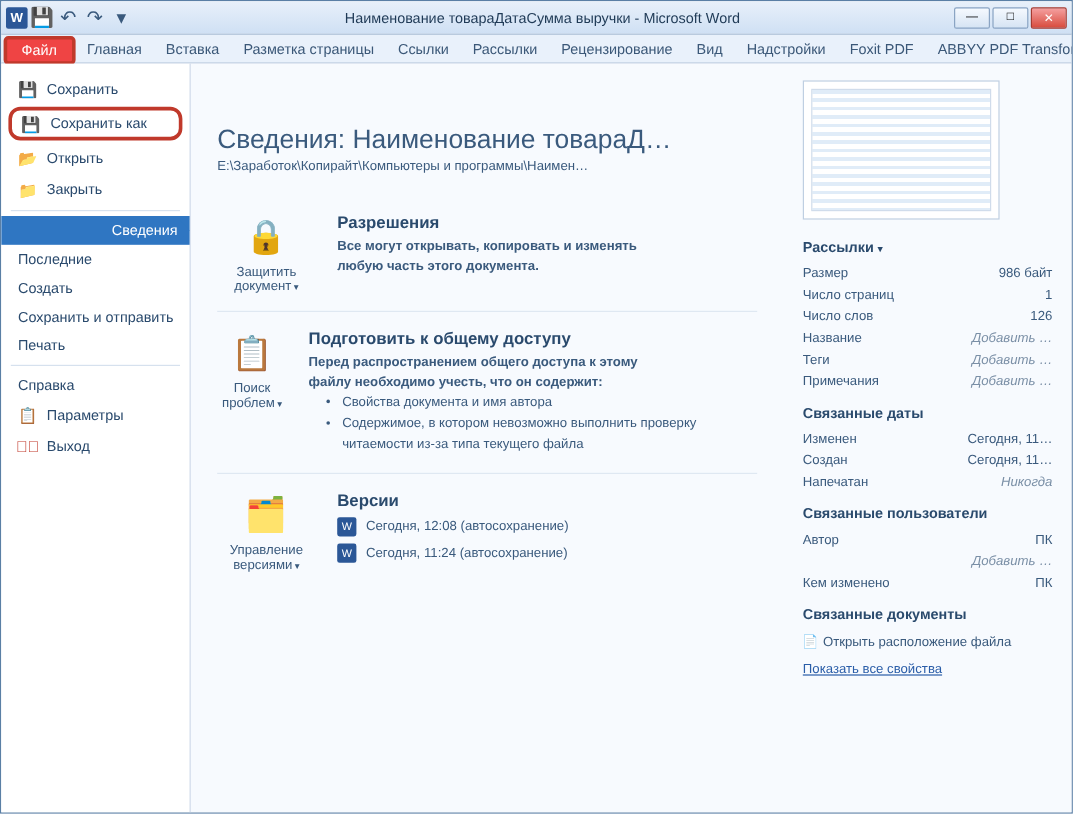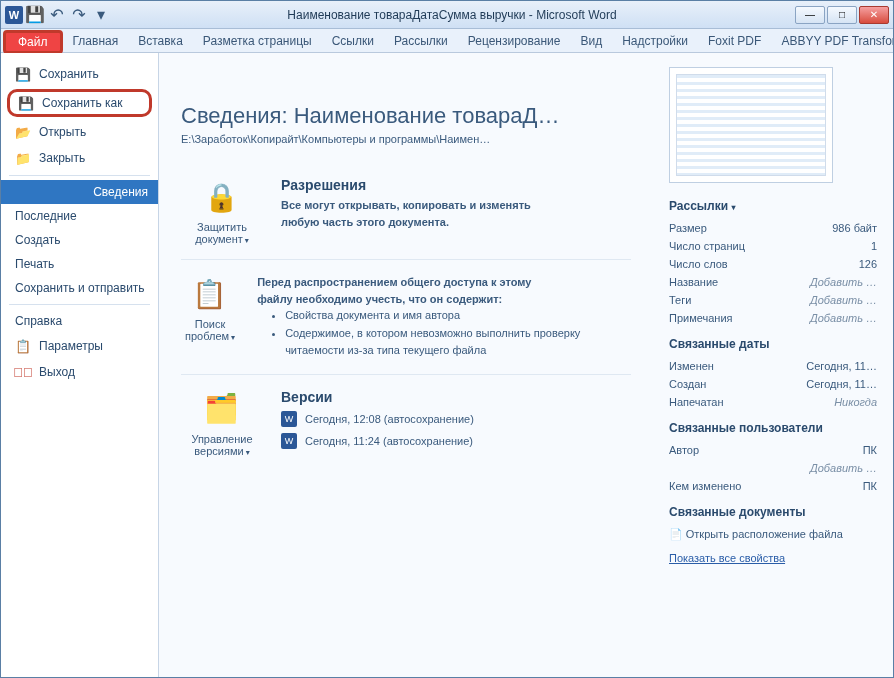--- a/index.html
+++ b/index.html
@@ -108,24 +108,24 @@
     <div class="side-item selected">
         <span>Сведения</span>
       </div>
     <div class="side-item">
         <span>Последние</span>
       </div>
     <div class="side-item">
         <span>Создать</span>
       </div>
     <div class="side-item">
+        <span>Сохранить и отправить</span>
+      </div>
+    <div class="side-item">
         <span>Печать</span>
-      </div>
-    <div class="side-item">
-        <span>Сохранить и отправить</span>
       </div>
     <div class="side-sep"></div>
     <div class="side-item">
         <span>Справка</span>
       </div>
     <div class="side-item">
         <span class="side-ico">📋</span>
         <span>Параметры</span>
       </div>
     <div class="side-item">
@@ -149,20 +149,21 @@
           <p>Все могут открывать, копировать и изменять любую часть этого документа.</p>
         </div>
       </div>
 
       <div class="section">
         <div class="big-btn">
           <div class="big-ico">📋</div>
           <span>Поиск проблем</span><span class="drop">▾</span>
         </div>
         <div class="sec-body">
+          <h3>Подготовить к общему доступу</h3>
           <p>Перед распространением общего доступа к этому файлу необходимо учесть, что он содержит:</p>
           <ul>
             <li>Свойства документа и имя автора</li>
             <li>Содержимое, в котором невозможно выполнить проверку читаемости из-за типа текущего файла</li>
           </ul>
         </div>
       </div>
 
       <div class="section" style="border-bottom:none">
         <div class="big-btn">

